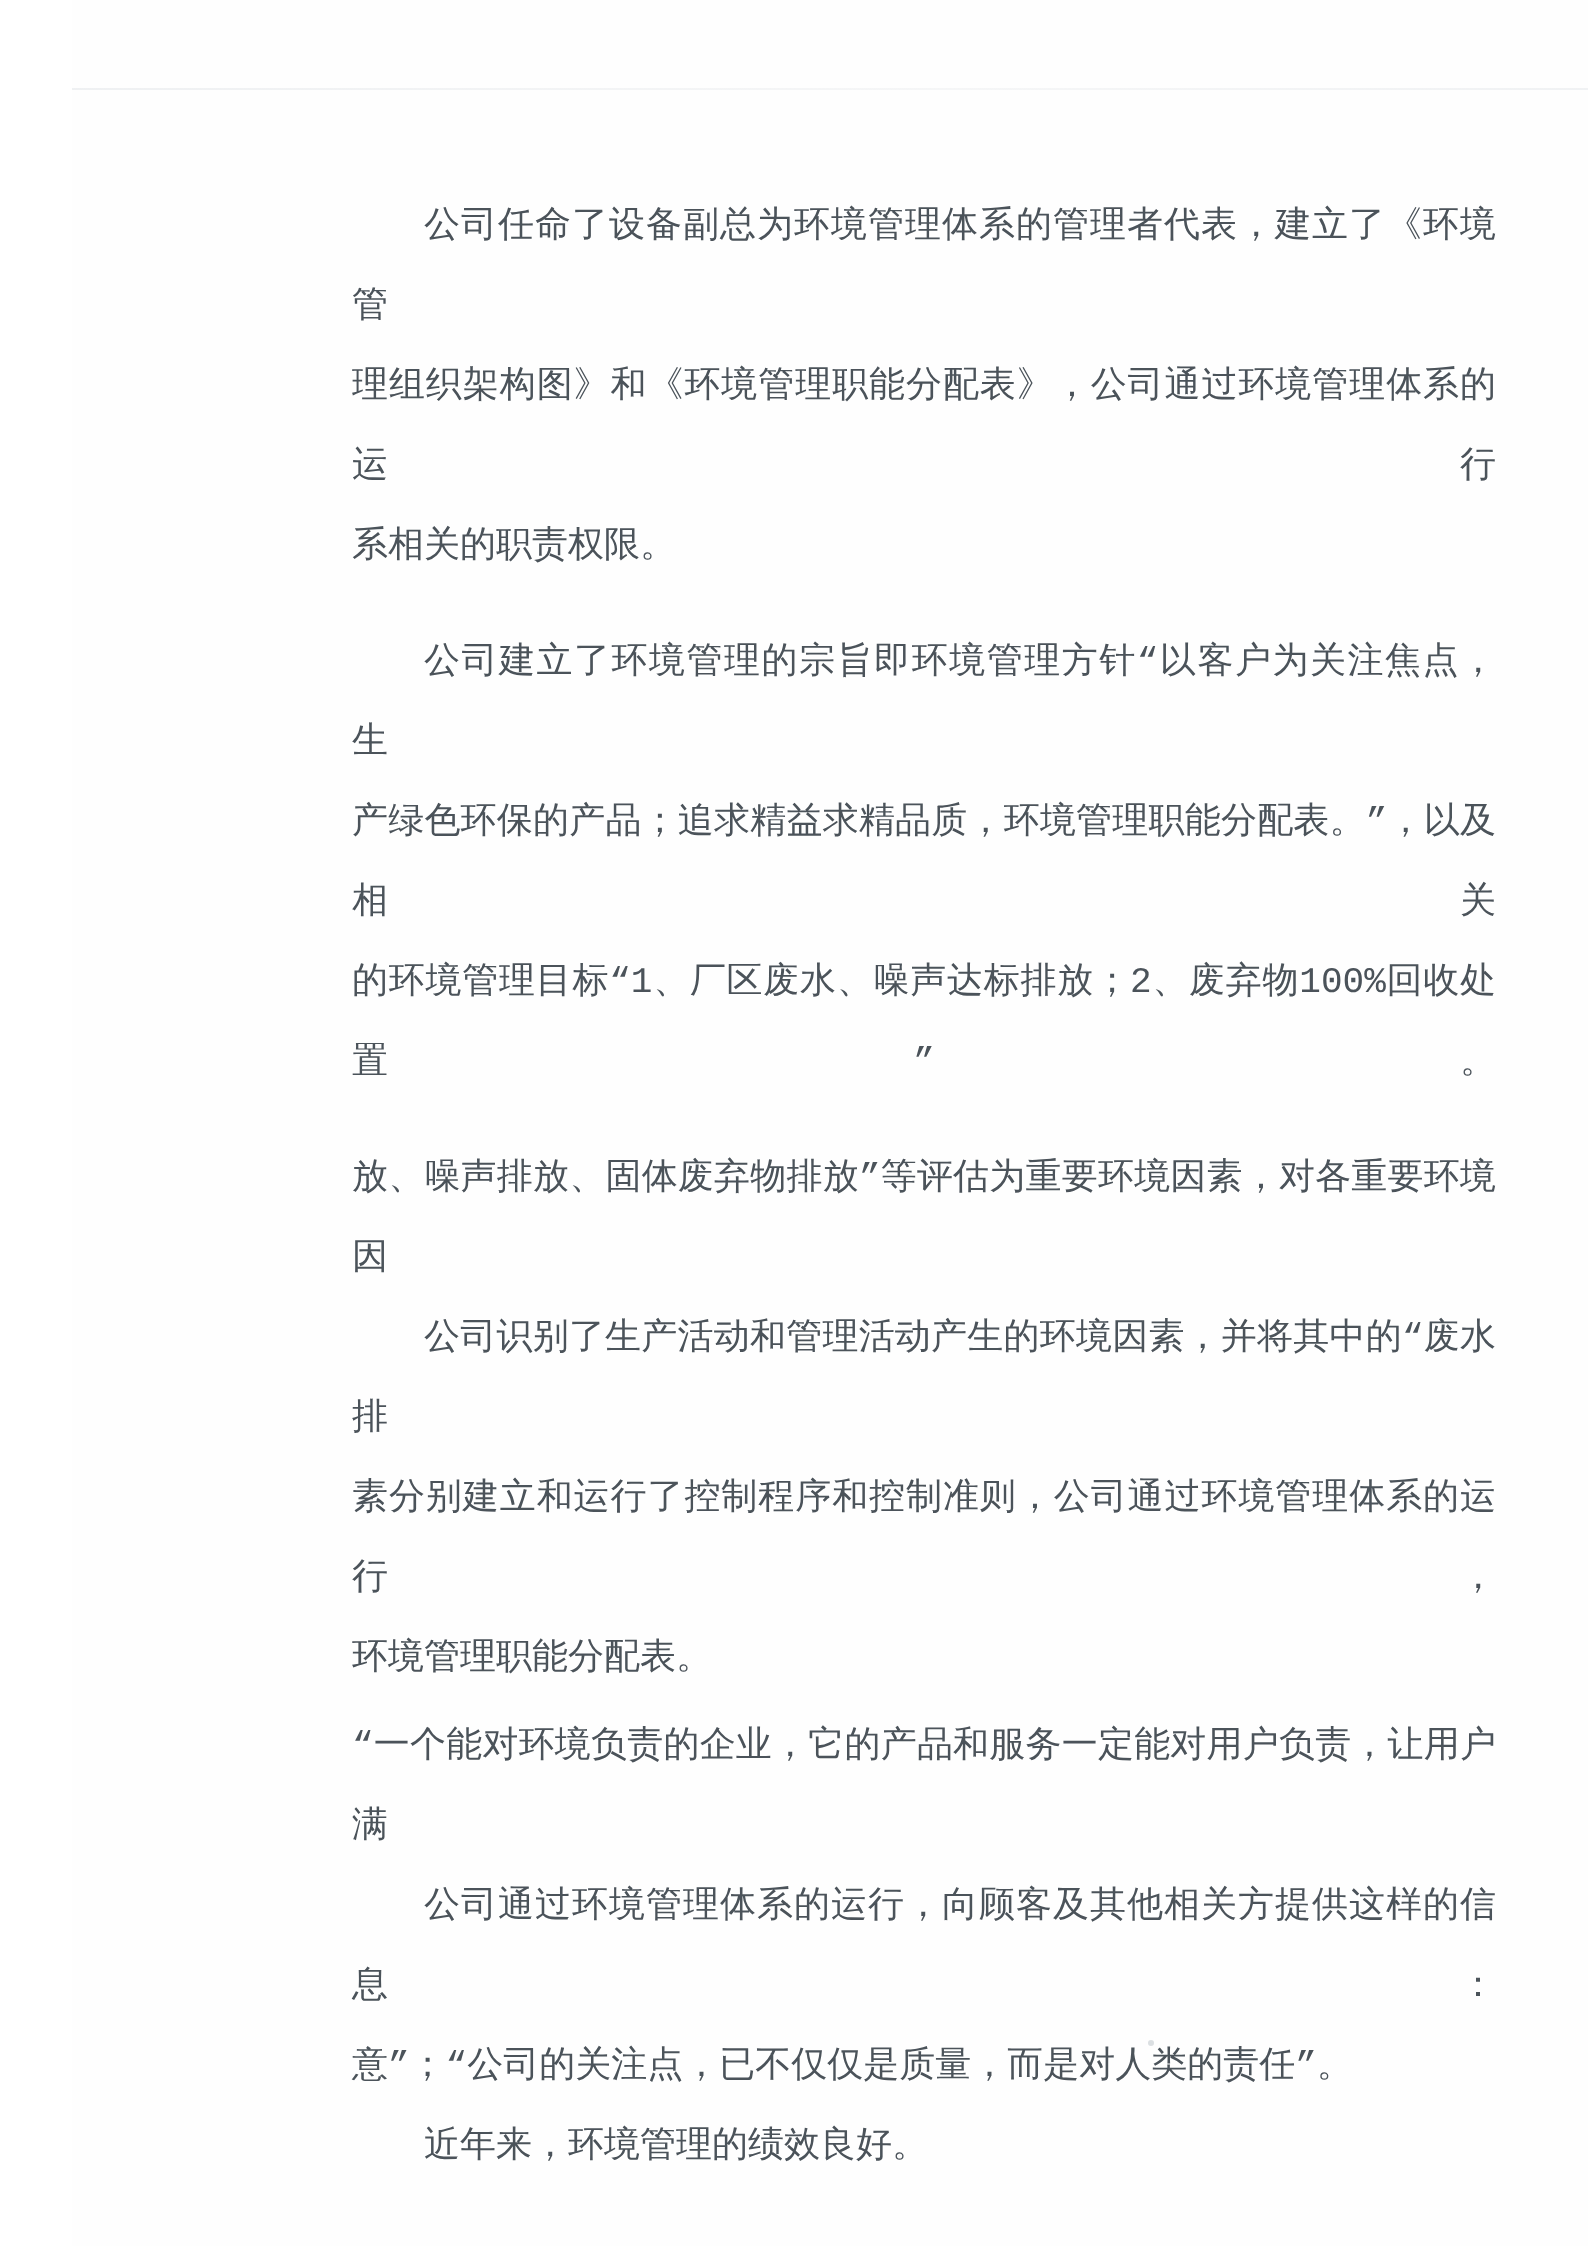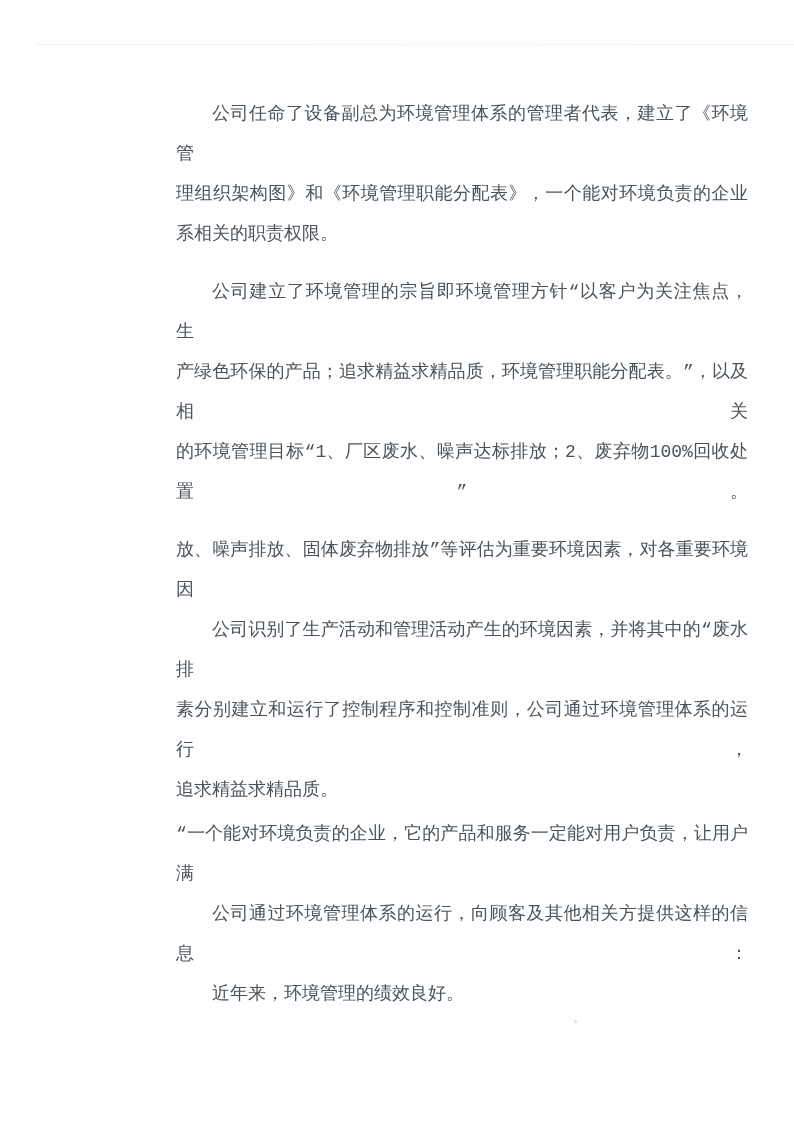--- a/index.html
+++ b/index.html
@@ -81,40 +81,41 @@
 <body>
 
 <div class="page">
 
   <div class="scan-rule"></div>
 
   <div class="content">
 
     <div class="para">
       <span class="line indent just">公司任命了设备副总为环境管理体系的管理者代表，建立了《环境管</span>
-      <span class="line just">理组织架构图》和《环境管理职能分配表》，一个能对环境负责的企业</span>
+      <span class="line just">理组织架构图》和《环境管理职能分配表》，公司通过环境管理体系的运行</span>
       <span class="line">系相关的职责权限。</span>
     </div>
 
     <div class="para gap-lg">
       <span class="line indent just">公司建立了环境管理的宗旨即环境管理方针“以客户为关注焦点， 生</span>
       <span class="line just">产绿色环保的产品；追求精益求精品质，环境管理职能分配表。”，以及相关</span>
       <span class="line just">的环境管理目标“1、厂区废水、噪声达标排放；2、废弃物100%回收处置”。</span>
     </div>
 
     <div class="para gap-lg">
       <span class="line just">放、噪声排放、固体废弃物排放”等评估为重要环境因素，对各重要环境因</span>
       <span class="line indent just">公司识别了生产活动和管理活动产生的环境因素，并将其中的“废水排</span>
       <span class="line just">素分别建立和运行了控制程序和控制准则，公司通过环境管理体系的运行，</span>
-      <span class="line">追求精益求精品质。</span>
+      <span class="line">环境管理职能分配表。</span>
     </div>
 
     <div class="para gap-sm">
       <span class="line just">“一个能对环境负责的企业，它的产品和服务一定能对用户负责，让用户满</span>
       <span class="line indent just">公司通过环境管理体系的运行，向顾客及其他相关方提供这样的信息：</span>
+      <span class="line">意”；“公司的关注点，已不仅仅是质量，而是对人类的责任”。</span>
     </div>
 
     <div class="para">
       <span class="line indent">近年来，环境管理的绩效良好。</span>
     </div>
 
   </div>
 
   <svg class="seal" viewBox="0 0 20 152" xmlns="http://www.w3.org/2000/svg">
     <g fill="none" stroke="#dd7f89" stroke-width="1.8" stroke-linecap="round" opacity="0.8">

